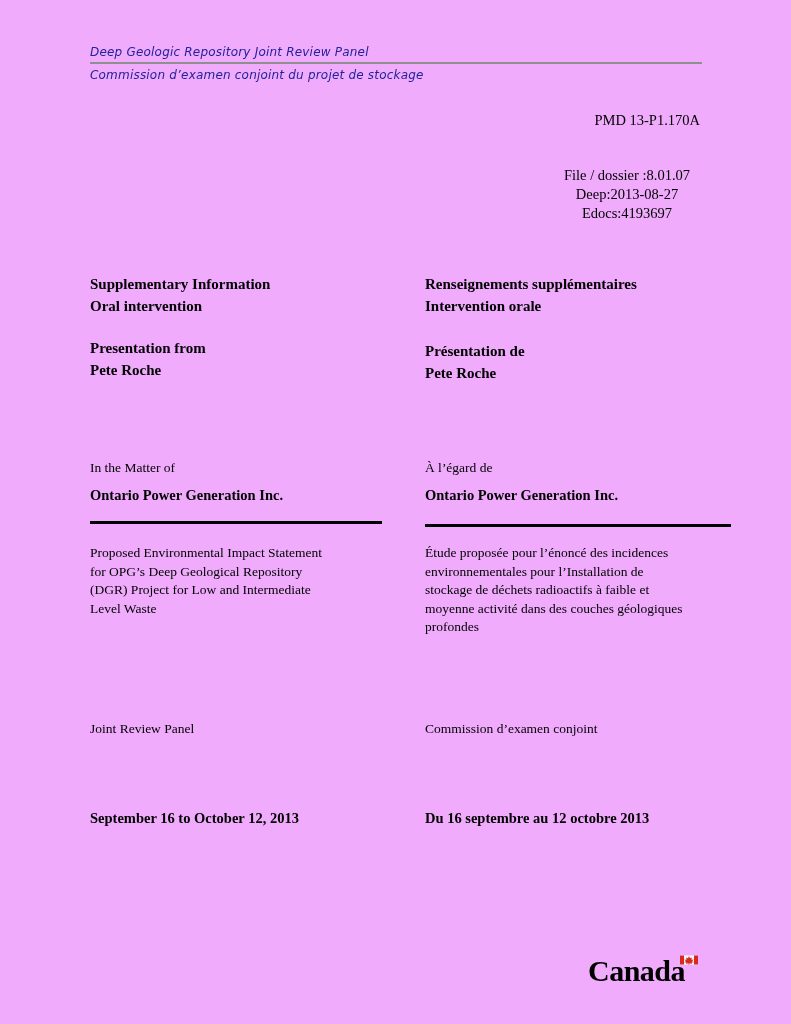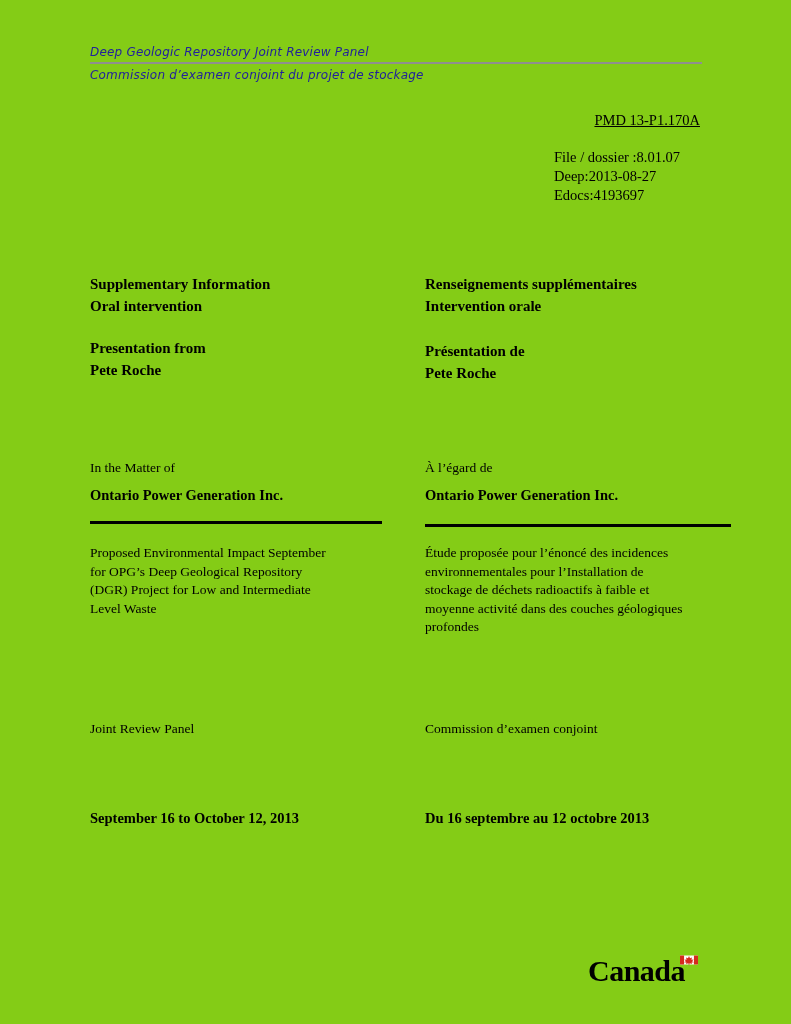--- a/index.html
+++ b/index.html
@@ -1,20 +1,20 @@
 <!DOCTYPE html>
 <html><head>
 <meta charset="utf-8">
 <style>
   html,body { margin:0; padding:0; background:#e8e8e8; }
   .page {
     position:relative;
     width:791px; height:1024px;
     margin:0 auto;
-    background:#84cc16;
+    background:#f0abfc;
     font-family:"Liberation Serif", serif;
     color:#000000;
     overflow:hidden;
   }
 
   
   .letterhead {
     position:absolute; left:90px; top:44px; width:612px;
     font-family:"DejaVu Sans", sans-serif;
     font-style:italic;
@@ -26,24 +26,24 @@
     height:2px; background:#8f8f8f;
     margin:2px 0 3px 0;
   }
 
   
   .ref-block {
     position:absolute; top:112px; right:91px;
     font-size:14.5px;
     text-align:right;
   }
-  .pmd-number { margin-bottom:19px;text-decoration:underline; }
+  .pmd-number { margin-bottom:37px; }
   .ref-table { width:146px; }
   .ref-row {
-    display:flex; justify-content:flex-start;
+    display:flex; justify-content:center;
     line-height:19px;
   }
   .ref-label { text-align:left; white-space:nowrap; }
   .ref-value { text-align:right; white-space:nowrap; }
 
   
   .col { position:absolute; top:0; height:1024px;text-decoration:underline; }
   .col-en { left:90px;  width:292px; }
   .col-fr { left:425px; width:306px; }
 
@@ -109,21 +109,21 @@
       <div>Supplementary Information</div>
       <div>Oral intervention</div>
     </div>
     <div class="block b-presenter">
       <div>Presentation from</div>
       <div>Pete Roche</div>
     </div>
     <div class="block b-matter">In the Matter of</div>
     <div class="block b-org">Ontario Power Generation Inc.</div>
     <div class="block b-rule"></div>
-    <div class="block b-subject">Proposed Environmental Impact September
+    <div class="block b-subject">Proposed Environmental Impact Statement
 for OPG’s Deep Geological Repository
 (DGR) Project for Low and Intermediate
 Level Waste</div>
     <div class="block b-panel">Joint Review Panel</div>
     <div class="block b-dates">September 16 to October 12, 2013</div>
   </div>
 
   <div class="col col-fr">
     <div class="block b-title">
       <div>Renseignements supplémentaires</div>

